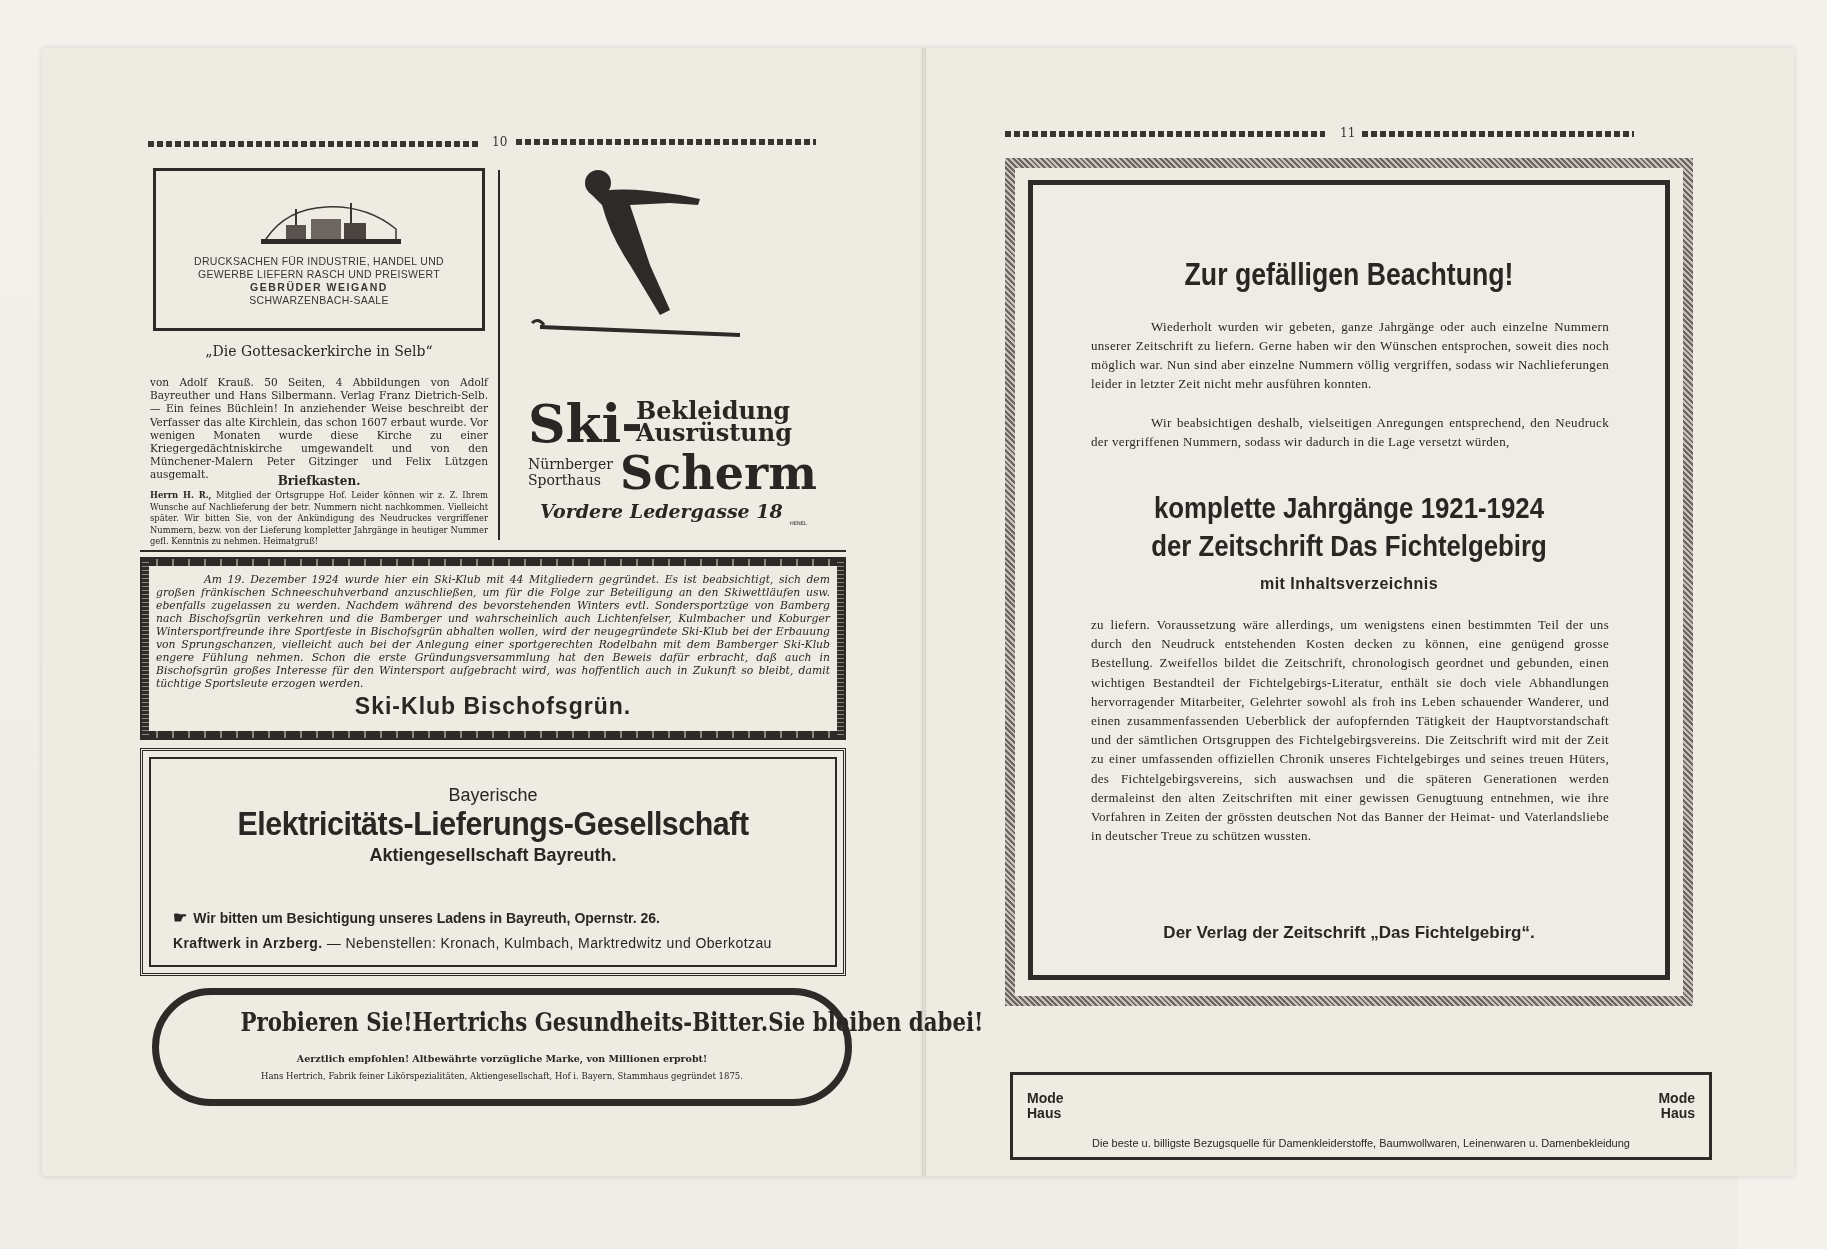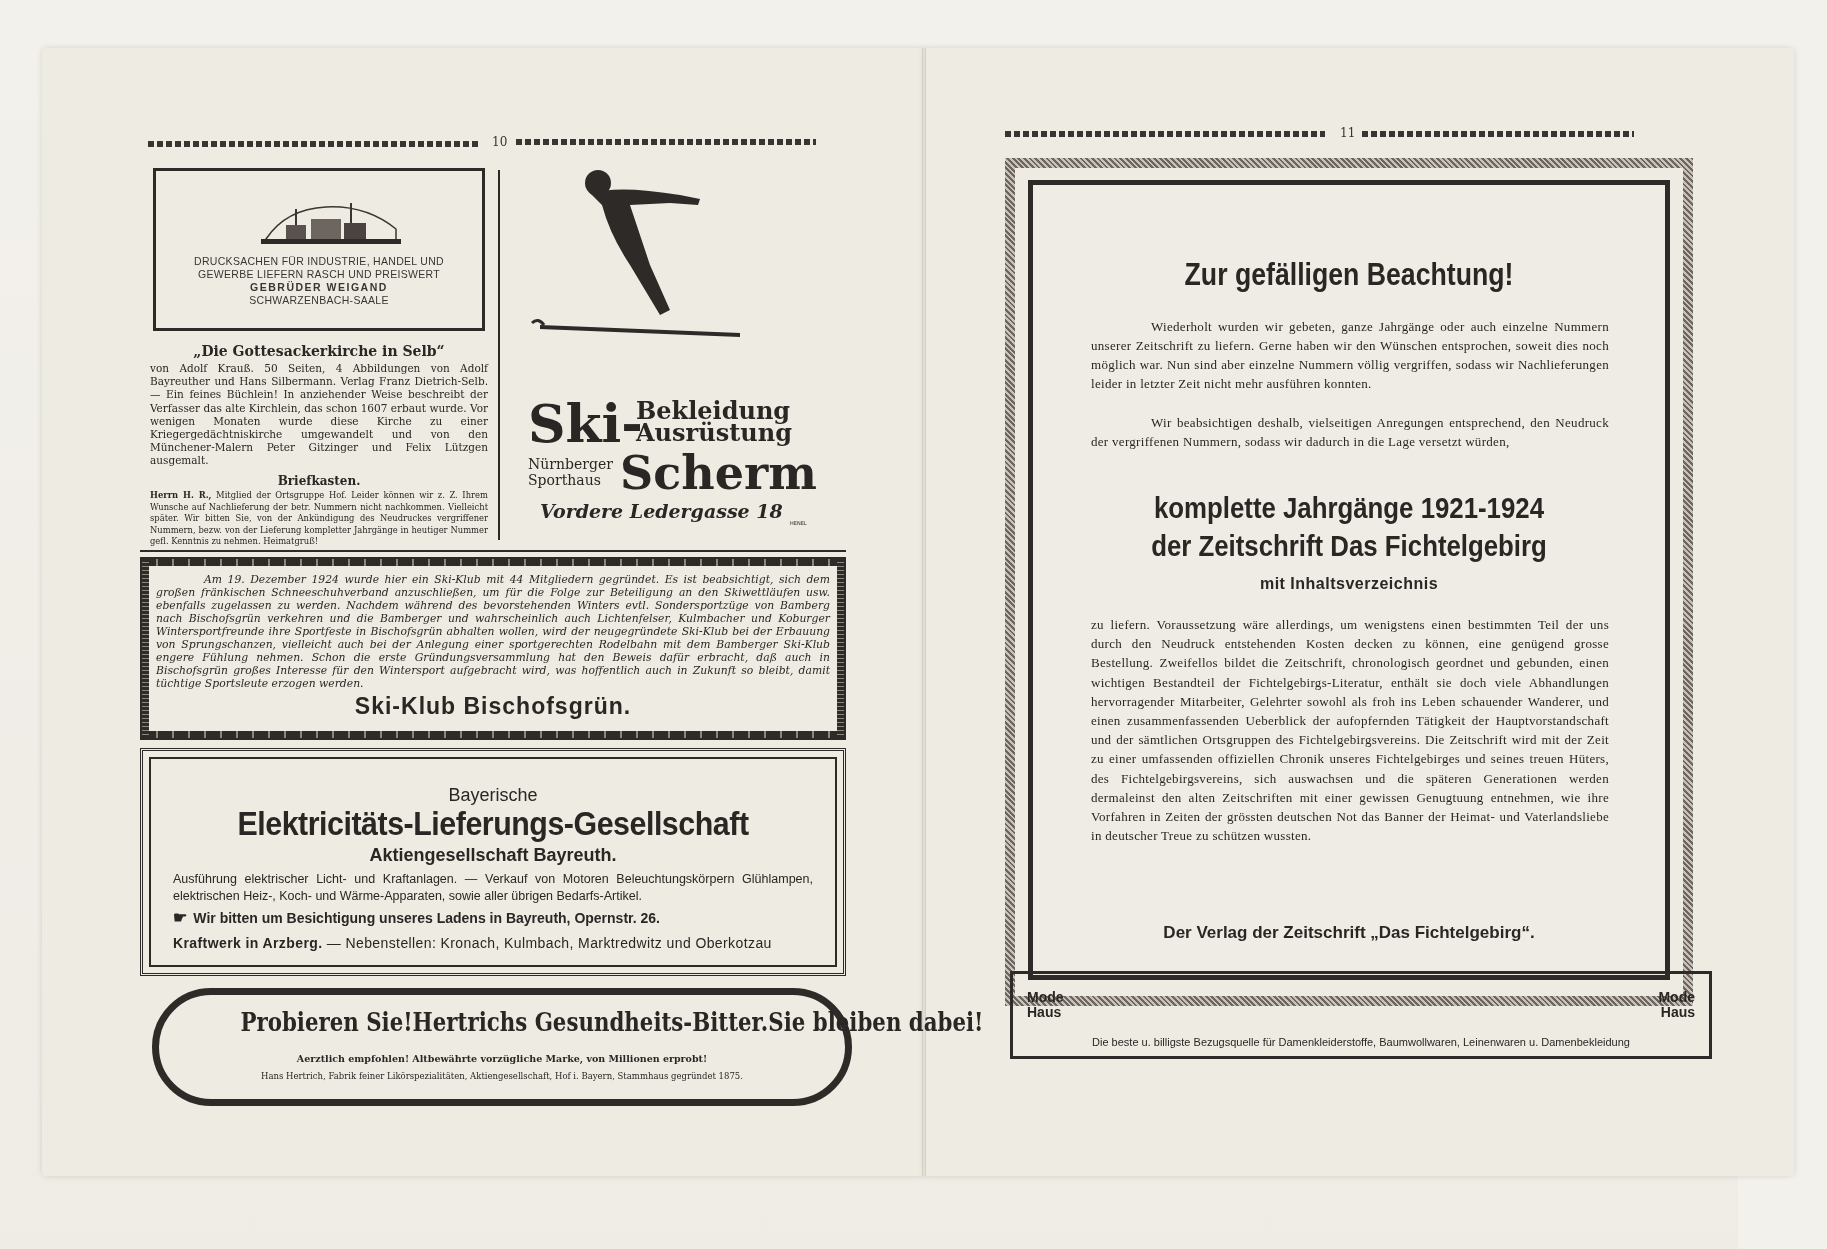--- a/index.html
+++ b/index.html
@@ -56,21 +56,21 @@
       <div>DRUCKSACHEN FÜR INDUSTRIE, HANDEL UND</div>
       <div>GEWERBE LIEFERN RASCH UND PREISWERT</div>
       <div style="font-weight:bold;letter-spacing:1.5px;">GEBRÜDER WEIGAND</div>
       <div>SCHWARZENBACH-SAALE</div>
     </div>
   </div>
 
   <div class="vline" style="left:498px;top:170px;height:370px;"></div>
 
   <div class="abs" style="left:150px;top:343px;width:338px;">
-    <div class="center fraktur" style="font-size:14px;font-weight:bold;margin-bottom:3px;">„Die Gottesackerkirche in Selb“</div>
+    <div class="center fraktur" style="font-size:14px;font-weight:normal;margin-bottom:17px;">„Die Gottesackerkirche in Selb“</div>
     <div class="fraktur just" style="font-size:10.5px;line-height:13.2px;">von Adolf Krauß. 50 Seiten, 4 Abbildungen von Adolf Bayreuther und Hans Silbermann. Verlag Franz Dietrich-Selb.— Ein feines Büchlein! In anziehender Weise beschreibt der Verfasser das alte Kirchlein, das schon 1607 erbaut wurde. Vor wenigen Monaten wurde diese Kirche zu einer Kriegergedächtniskirche umgewandelt und von den Münchener-Malern Peter Gitzinger und Felix Lützgen ausgemalt.</div>
   </div>
 
   <div class="abs" style="left:150px;top:474px;width:338px;">
     <div class="center fraktur" style="font-size:12px;font-weight:bold;margin-bottom:2px;">Briefkasten.</div>
     <div class="fraktur just" style="font-size:8.4px;line-height:11.5px;">
       <b>Herrn H. R.,</b>
       <span>Mitglied der Ortsgruppe Hof. Leider können wir z. Z. Ihrem Wunsche auf Nachlieferung der betr. Nummern nicht nachkommen. Vielleicht später. Wir bitten Sie, von der Ankündigung des Neudruckes vergriffener Nummern, bezw. von der Lieferung kompletter Jahrgänge in heutiger Nummer gefl. Kenntnis zu nehmen. Heimatgruß!</span>
     </div>
   </div>
@@ -102,21 +102,20 @@
     <div class="deco-v" style="right:0;top:0;height:100%;"></div>
     <div class="abs fraktur just" style="left:14px;right:14px;top:14px;font-size:10.8px;line-height:13px;font-style:italic;text-indent:48px;">Am 19. Dezember 1924 wurde hier ein Ski-Klub mit 44 Mitgliedern gegründet. Es ist beabsichtigt, sich dem großen fränkischen Schneeschuhverband anzuschließen, um für die Folge zur Beteiligung an den Skiwettläufen usw. ebenfalls zugelassen zu werden. Nachdem während des bevorstehenden Winters evtl. Sondersportzüge von Bamberg nach Bischofsgrün verkehren und die Bamberger und wahrscheinlich auch Lichtenfelser, Kulmbacher und Koburger Wintersportfreunde ihre Sportfeste in Bischofsgrün abhalten wollen, wird der neugegründete Ski-Klub bei der Erbauung von Sprungschanzen, vielleicht auch bei der Anlegung einer sportgerechten Rodelbahn mit dem Bamberger Ski-Klub engere Fühlung nehmen. Schon die erste Gründungsversammlung hat den Beweis dafür erbracht, daß auch in Bischofsgrün großes Interesse für den Wintersport aufgebracht wird, was hoffentlich auch in Zukunft so bleibt, damit tüchtige Sportsleute erzogen werden.</div>
     <div class="abs center libsans" style="left:0;right:0;top:134px;font-size:23px;font-weight:bold;letter-spacing:1px;">Ski-Klub Bischofsgrün.</div>
   </div>
 
   <div class="abs" style="left:140px;top:748px;width:706px;height:228px;border:3px double #2e2a28;box-sizing:border-box;">
     <div class="abs" style="left:6px;top:6px;right:6px;bottom:6px;border:2px solid #2e2a28;"></div>
     <div class="abs center libsans" style="left:0;right:0;top:34px;font-size:18px;">Bayerische</div>
     <div class="abs center libsans" style="left:0;right:0;top:54px;font-size:33px;font-weight:bold;letter-spacing:-0.5px;transform:scaleX(0.92);">Elektricitäts-Lieferungs-Gesellschaft</div>
     <div class="abs center libsans" style="left:0;right:0;top:94px;font-size:18px;font-weight:bold;">Aktiengesellschaft Bayreuth.</div>
-    <div class="abs libsans just" style="left:30px;right:30px;top:120px;font-size:12.5px;line-height:17px;">Ausführung elektrischer Licht- und Kraftanlagen. — Verkauf von Motoren Beleuchtungskörpern Glühlampen, elektrischen Heiz-, Koch- und Wärme-Apparaten, sowie aller übrigen Bedarfs-Artikel.</div>
     <div class="abs libsans" style="left:30px;right:20px;top:157px;font-size:14px;font-weight:bold;white-space:nowrap;">
       <span style="display:inline-block;font-size:16px;margin-right:6px;">☛</span><span>Wir bitten um Besichtigung unseres Ladens in Bayreuth, Opernstr. 26.</span>
     </div>
     <div class="abs libsans" style="left:30px;right:20px;top:184px;font-size:14px;letter-spacing:0.4px;white-space:nowrap;">
       <b>Kraftwerk in Arzberg.</b><span> — Nebenstellen: Kronach, Kulmbach, Marktredwitz und Oberkotzau</span>
     </div>
   </div>
 
   <div class="abs" style="left:152px;top:988px;width:700px;height:118px;border:7px solid #2e2a28;border-radius:60px;box-sizing:border-box;">
     <div class="abs fraktur" style="left:24px;right:24px;top:12px;font-size:26px;font-weight:bold;display:flex;justify-content:space-between;white-space:nowrap;transform:scaleX(0.82);transform-origin:center;">
@@ -133,21 +132,21 @@
     <div class="abs center libsans" style="left:0;right:0;top:72px;font-size:31px;font-weight:bold;transform:scaleX(0.86);">Zur gefälligen Beachtung!</div>
     <div class="abs serif just" style="left:58px;right:56px;top:132px;font-size:13px;line-height:19px;text-indent:60px;letter-spacing:0.3px;">Wiederholt wurden wir gebeten, ganze Jahrgänge oder auch einzelne Nummern unserer Zeitschrift zu liefern. Gerne haben wir den Wünschen entsprochen, soweit dies noch möglich war. Nun sind aber einzelne Nummern völlig vergriffen, sodass wir Nachlieferungen leider in letzter Zeit nicht mehr ausführen konnten.</div>
     <div class="abs serif just" style="left:58px;right:56px;top:228px;font-size:13px;line-height:19px;text-indent:60px;letter-spacing:0.3px;">Wir beabsichtigen deshalb, vielseitigen Anregungen entsprechend, den Neudruck der vergriffenen Nummern, sodass wir dadurch in die Lage versetzt würden,</div>
     <div class="abs center libsans" style="left:0;right:0;top:306px;font-size:30px;font-weight:bold;transform:scaleX(0.86);">komplette Jahrgänge 1921-1924</div>
     <div class="abs center libsans" style="left:0;right:0;top:344px;font-size:30px;font-weight:bold;transform:scaleX(0.86);">der Zeitschrift Das Fichtelgebirg</div>
     <div class="abs center libsans" style="left:0;right:0;top:390px;font-size:16px;font-weight:bold;letter-spacing:0.5px;">mit Inhaltsverzeichnis</div>
     <div class="abs serif just" style="left:58px;right:56px;top:430px;font-size:13px;line-height:19.2px;letter-spacing:0.3px;">zu liefern. Voraussetzung wäre allerdings, um wenigstens einen bestimmten Teil der uns durch den Neudruck entstehenden Kosten decken zu können, eine genügend grosse Bestellung. Zweifellos bildet die Zeitschrift, chronologisch geordnet und gebunden, einen wichtigen Bestandteil der Fichtelgebirgs-Literatur, enthält sie doch viele Abhandlungen hervorragender Mitarbeiter, Gelehrter sowohl als froh ins Leben schauender Wanderer, und einen zusammenfassenden Ueberblick der aufopfernden Tätigkeit der Hauptvorstandschaft und der sämtlichen Ortsgruppen des Fichtelgebirgsvereins. Die Zeitschrift wird mit der Zeit zu einer umfassenden offiziellen Chronik unseres Fichtelgebirges und seines treuen Hüters, des Fichtelgebirgsvereins, sich auswachsen und die späteren Generationen werden dermaleinst den alten Zeitschriften mit einer gewissen Genugtuung entnehmen, wie ihre Vorfahren in Zeiten der grössten deutschen Not das Banner der Heimat- und Vaterlandsliebe in deutscher Treue zu schützen wussten.</div>
     <div class="abs center libsans" style="left:0;right:0;top:718px;font-size:17px;font-weight:bold;margin-top:20px;">Der Verlag der Zeitschrift „Das Fichtelgebirg“.</div>
   </div>
 
-  <div class="abs" style="left:1010px;top:971px;width:702px;height:88px;border:3px solid #2e2a28;box-sizing:border-box;">
+  <div class="abs" style="left:1010px;top:1072px;width:702px;height:88px;border:3px solid #2e2a28;box-sizing:border-box;">
     <div class="abs libsans" style="left:14px;top:16px;font-size:14px;font-weight:bold;line-height:15px;">
       <div>Mode</div>
       <div>Haus</div>
     </div>
     <div class="abs libsans" style="right:14px;top:16px;font-size:14px;font-weight:bold;line-height:15px;text-align:right;">
       <div>Mode</div>
       <div>Haus</div>
     </div>
     <div class="abs center libsans" style="left:0;right:0;top:62px;font-size:11px;">Die beste u. billigste Bezugsquelle für Damenkleiderstoffe, Baumwollwaren, Leinenwaren u. Damenbekleidung</div>
   </div>

